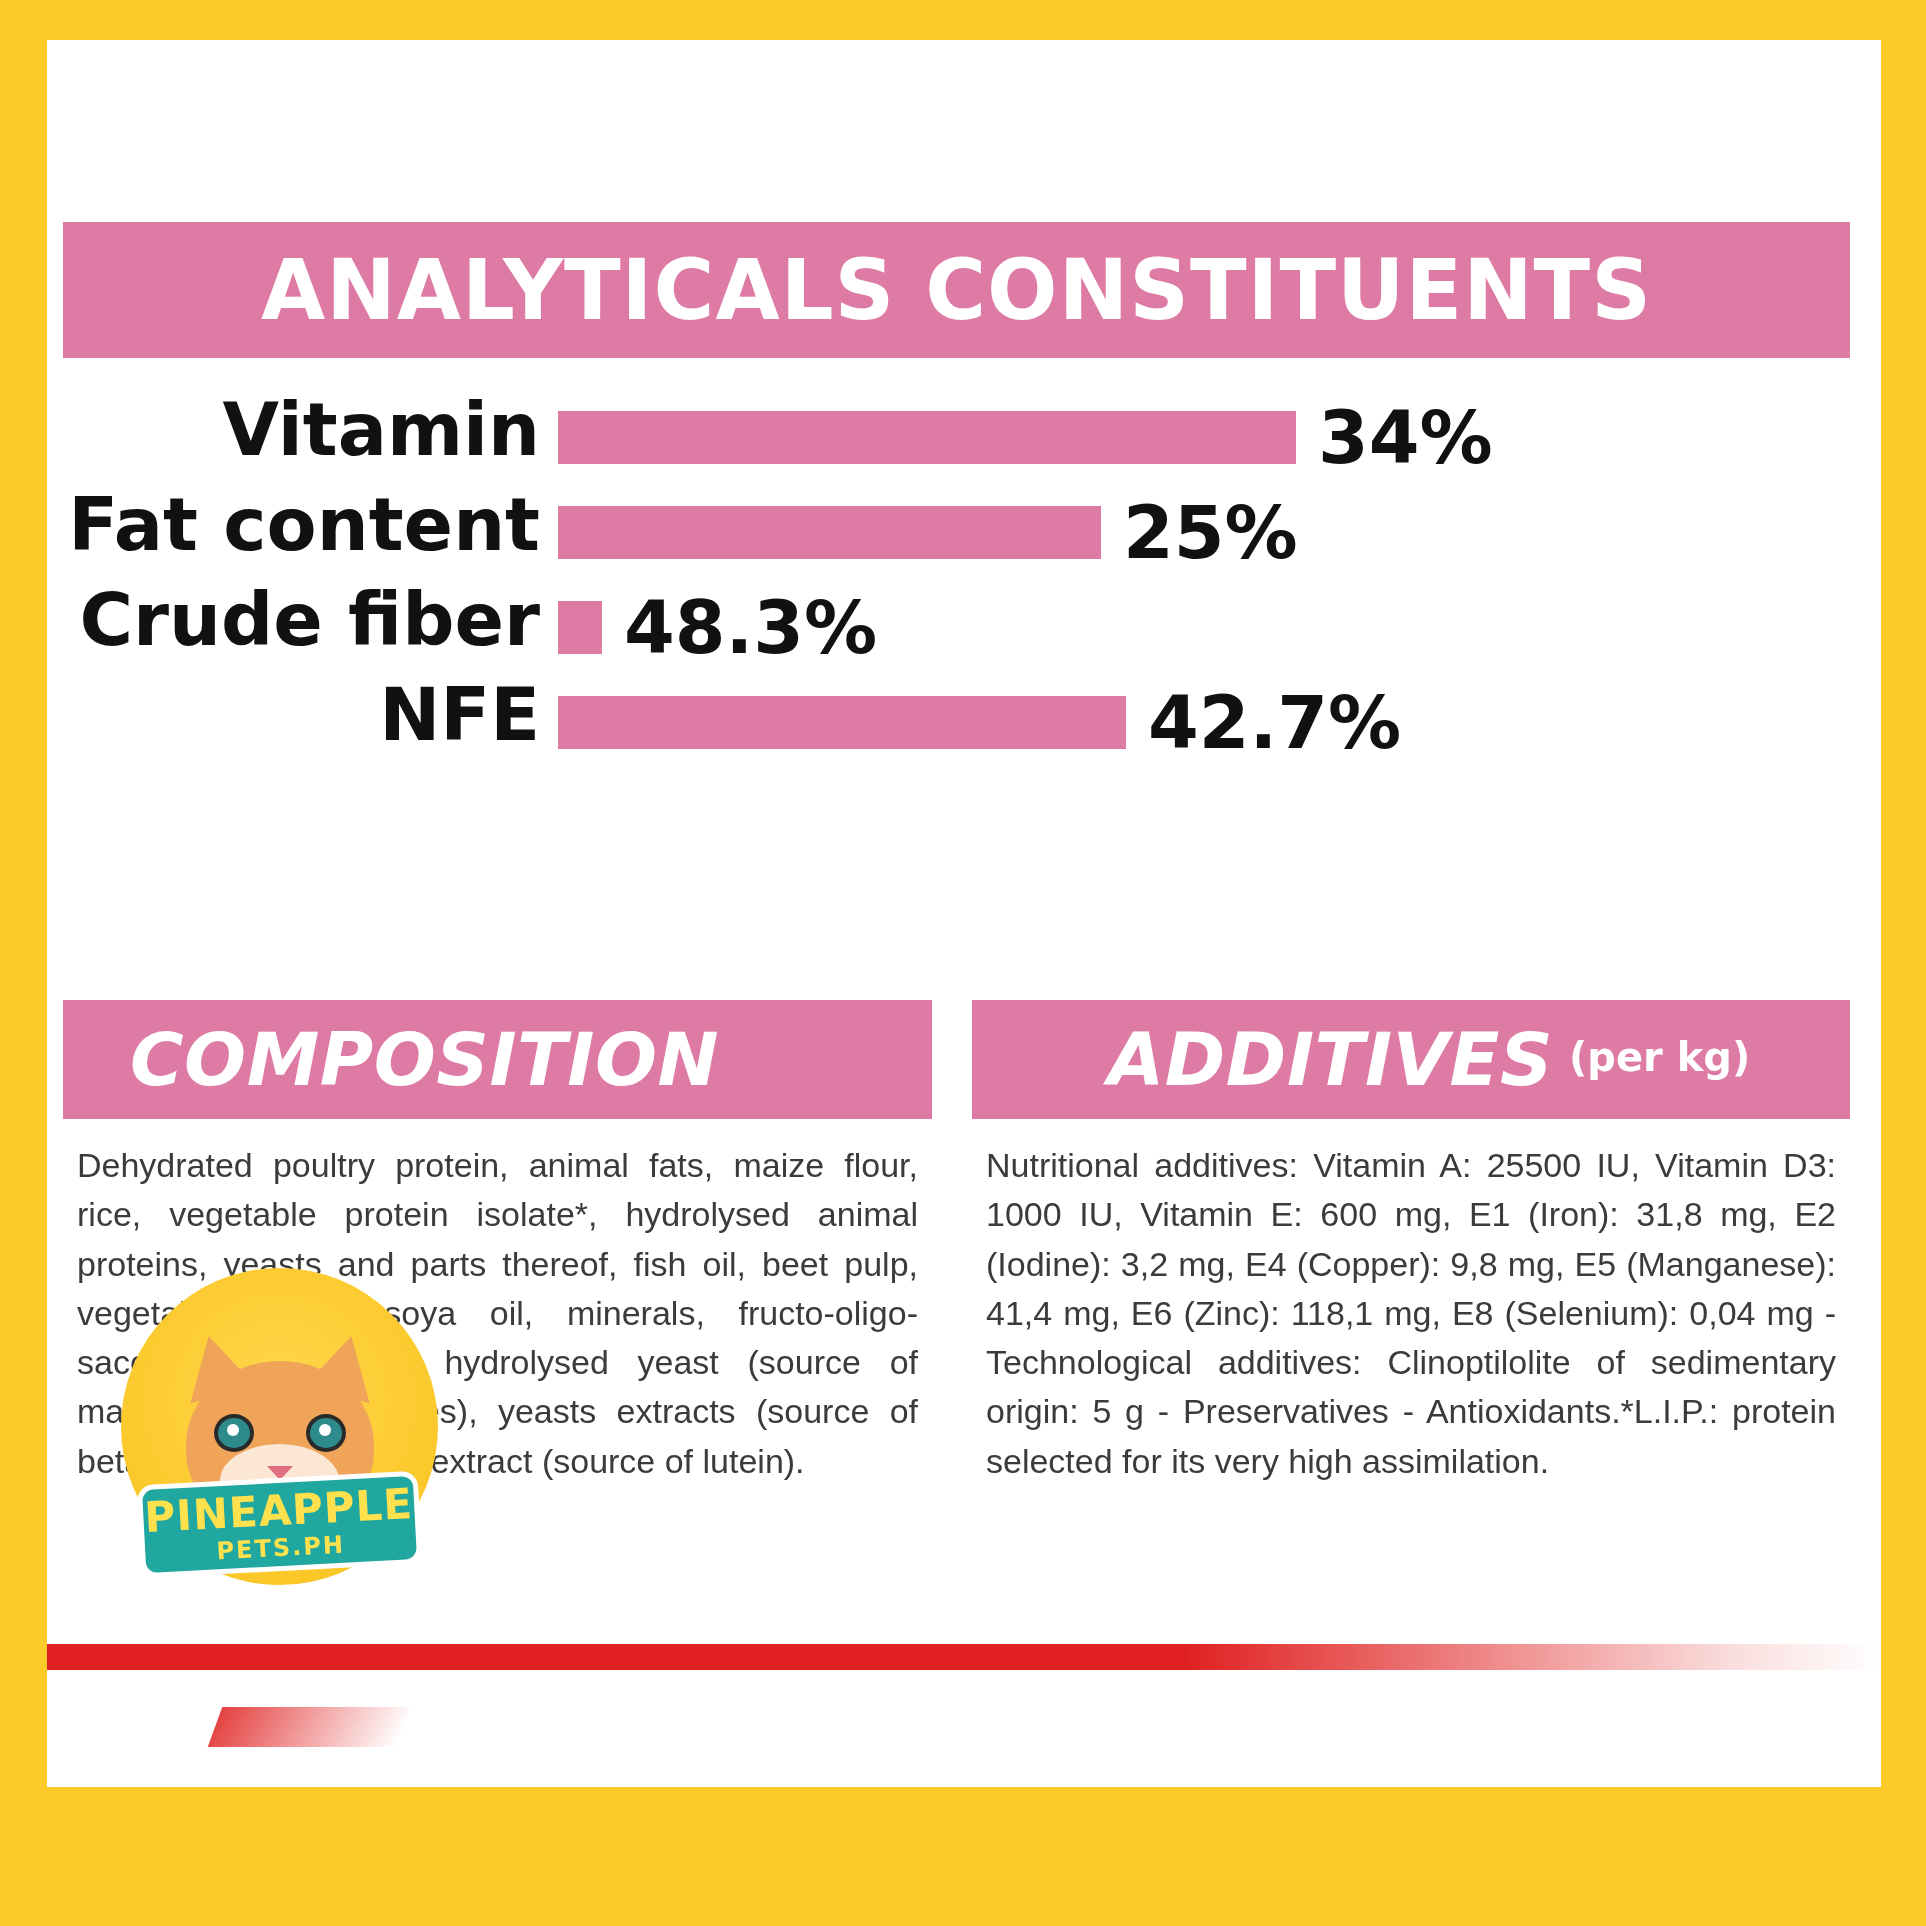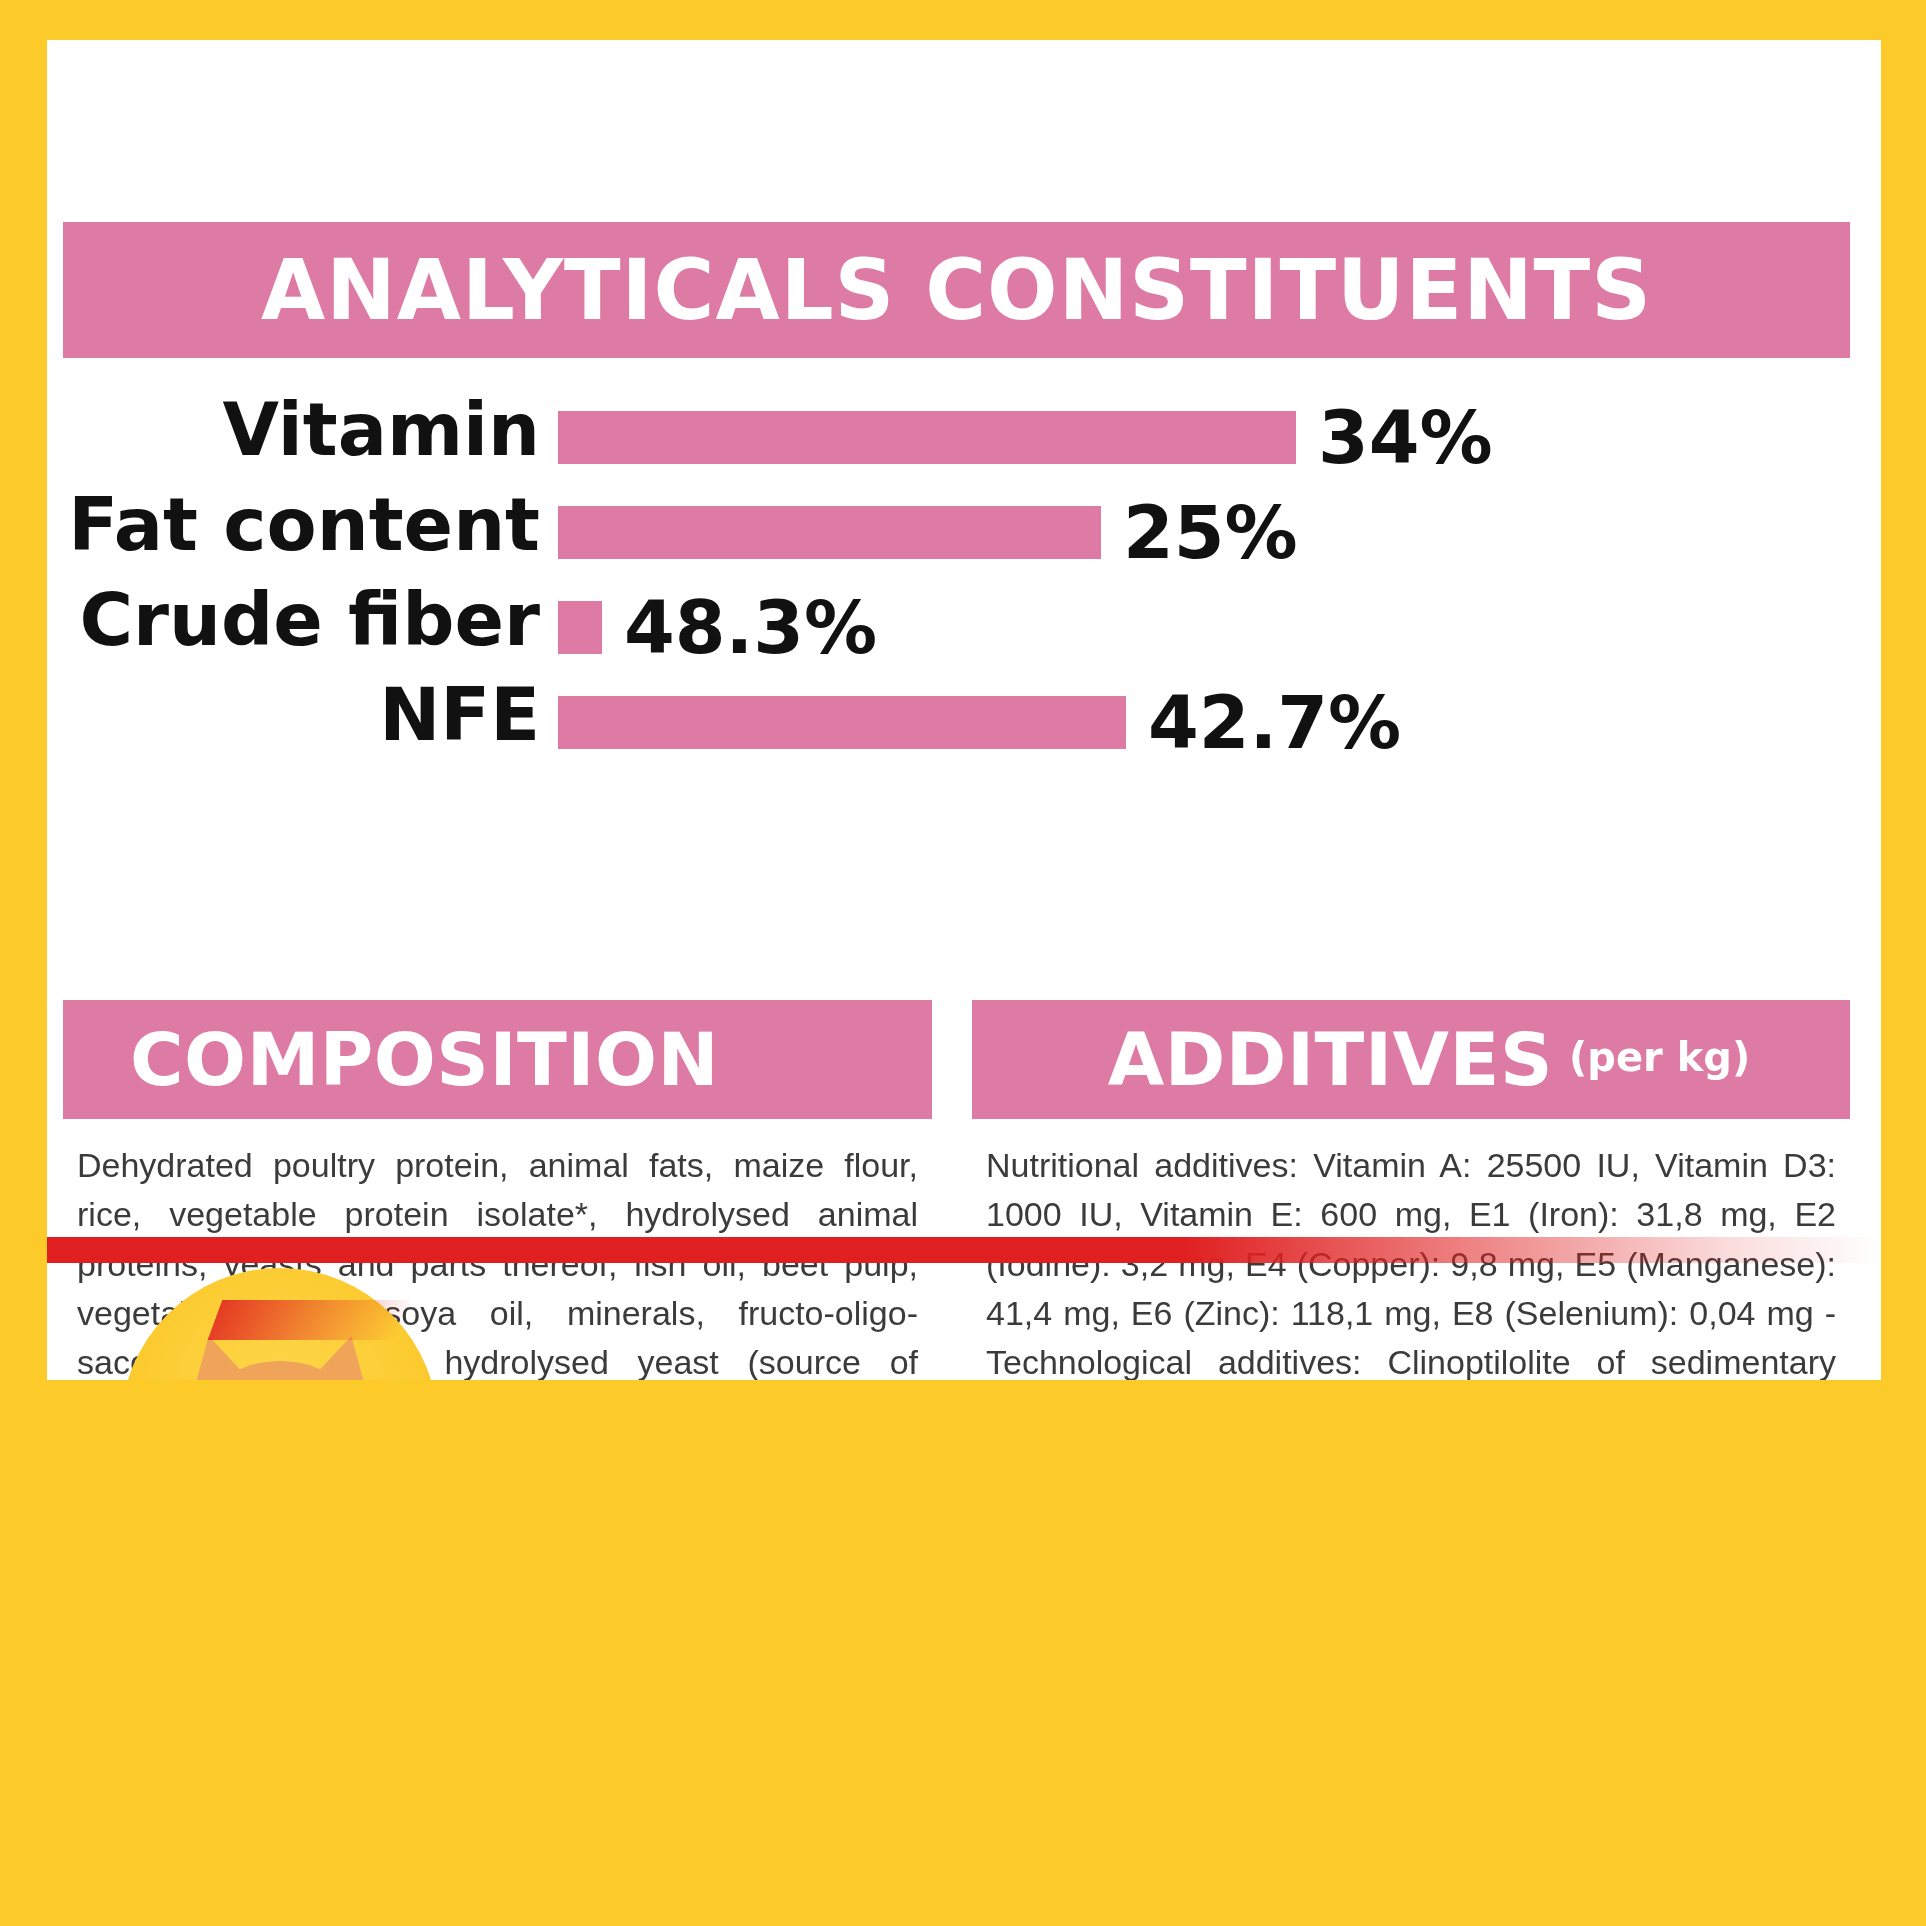--- a/index.html
+++ b/index.html
@@ -6,21 +6,21 @@
   html, body {
     width: 1927px;
     height: 1927px;
     font-family: "Liberation Sans", sans-serif;
     background: #FCCB2A;
     overflow: hidden;
   }
   .frame {
     position: absolute;
     left: 47px; top: 40px;
-    width: 1834px; height: 1340px;
+    width: 1834px; height: 1747px;
     background: #ffffff;
     overflow: hidden;
     padding-left: 12px;
   }
 
   
   .band {
     background: #DE7BA5;
     display: flex;
     align-items: center;
@@ -104,20 +104,21 @@
     gap: 16px;
   }
   #additives-col .sub-band { padding-left: 36px; justify-content: center; }
   .sub-band-title {
     color: #ffffff;
     font-size: 73px;
     font-weight: bold;
     line-height: 1;
     font-family: "DejaVu Sans", sans-serif;
     letter-spacing: 0.5px;
+    font-style: italic;
   }
   .sub-band-note {
     color: #ffffff;
     font-size: 40px;
     font-weight: bold;
     line-height: 1;
     font-family: "DejaVu Sans", sans-serif;
     padding-bottom: 6px;
   }
   .body-text {

